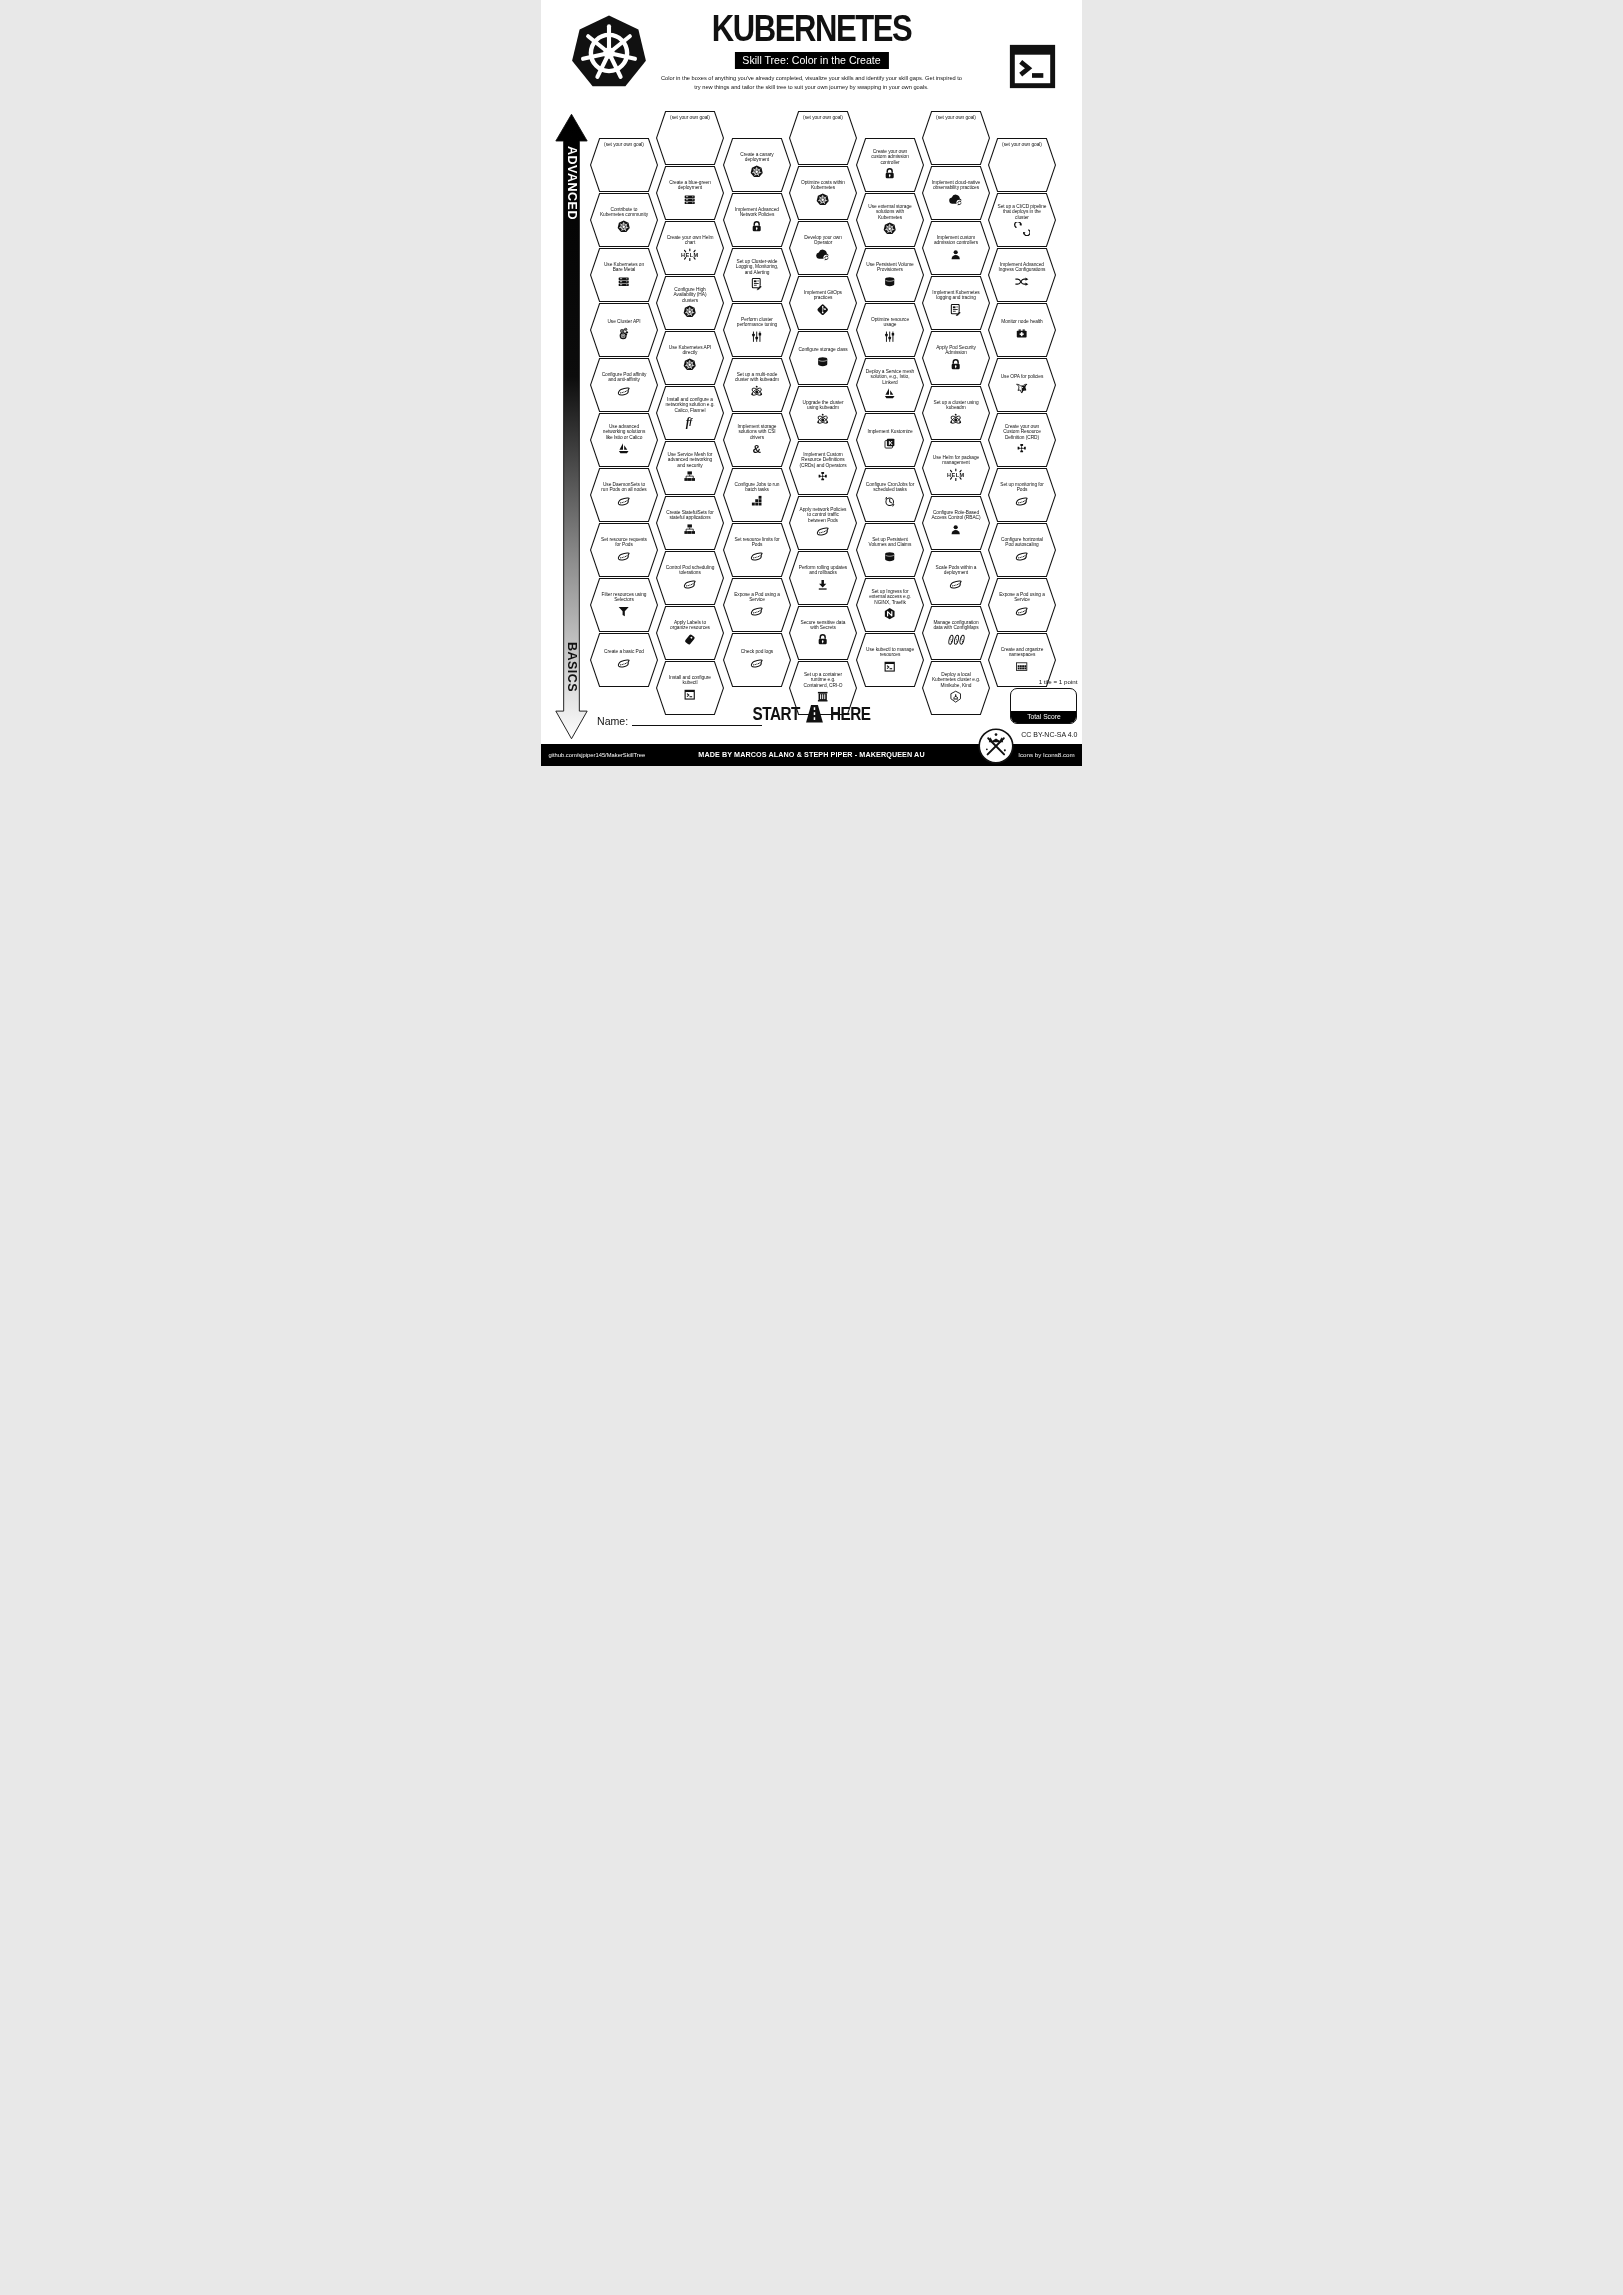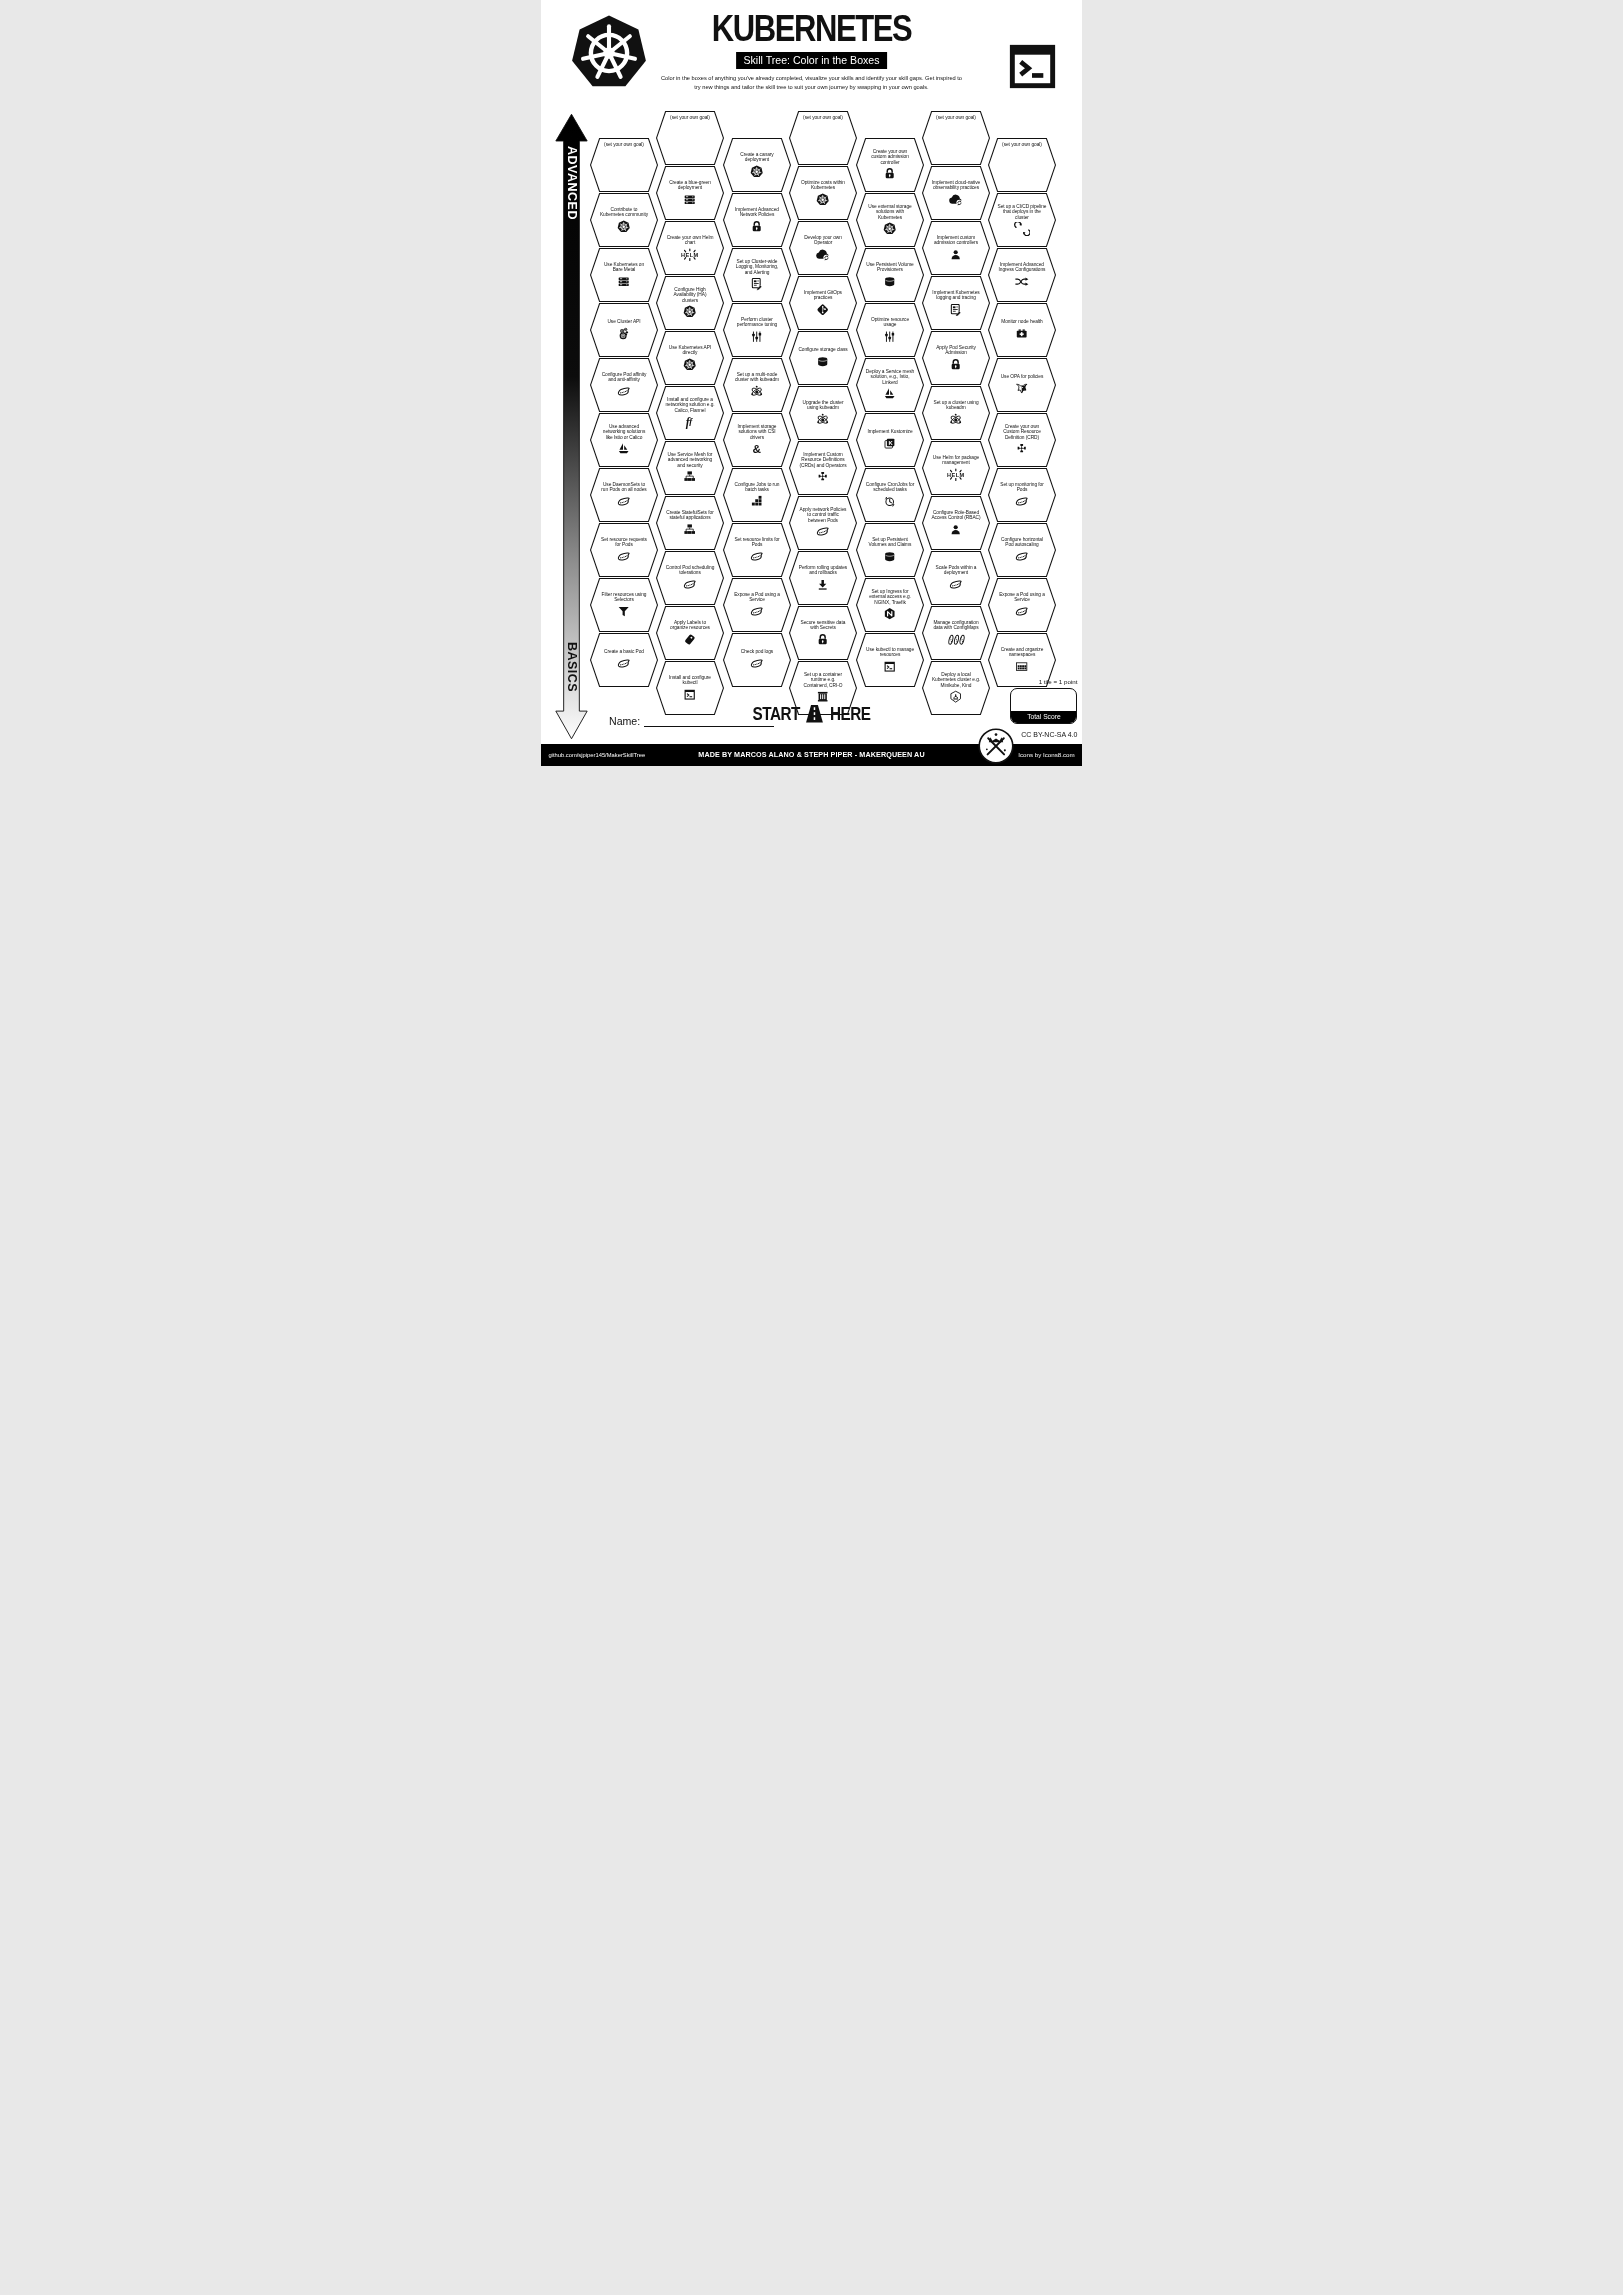--- a/index.html
+++ b/index.html
@@ -35,21 +35,21 @@
   .hex--goal .hex-inner{justify-content:flex-start;padding-top:3.2px;}
   .hex-label{font-size:4.8px;line-height:1.16;text-align:center;letter-spacing:-0.05px;}
   .hex-icon{height:14.3px;display:flex;align-items:center;justify-content:center;}
   .hex-icon svg{height:13.4px;width:auto;}
 
   
   .start-banner{position:absolute;left:50%;top:704px;transform:translateX(-50%);
         display:flex;align-items:center;gap:4.6px;}
   .start-word{font-size:15.3px;font-weight:bold;letter-spacing:-0.5px;transform:scaleY(1.15);}
   .road-icon svg{width:21px;height:19.4px;display:block;}
-  .name-row{position:absolute;left:56px;top:715px;display:flex;align-items:center;margin-left:12px;}
+  .name-row{position:absolute;left:56px;top:715px;display:flex;align-items:flex-start;}
   .name-label{font-size:10.6px;}
   .name-line{display:inline-block;width:130px;border-bottom:1.4px solid #111;height:11px;margin-left:4.2px;}
   .points-note{position:absolute;right:4.6px;top:678px;font-size:6.2px;}
   .score-box{position:absolute;right:4.6px;top:688px;width:67px;height:36px;border:1.4px solid #111;
         border-radius:7px;overflow:hidden;background:#fff;display:flex;flex-direction:column;}
   .score-space{flex:1;}
   .score-band{height:12.5px;background:#000;color:#fff;font-size:6.7px;display:flex;
         align-items:center;justify-content:center;}
   .license-row{position:absolute;right:4.6px;top:731px;font-size:7px;}
   .mq-logo{position:absolute;left:437px;top:728px;width:36px;height:36px;z-index:3;}
@@ -75,21 +75,21 @@
           <line x1="12" y1="12" x2="18.1" y2="7.1"></line>
           <line x1="12" y1="12" x2="19.6" y2="13.7"></line>
           <line x1="12" y1="12" x2="15.4" y2="19"></line>
           <line x1="12" y1="12" x2="8.6" y2="19"></line>
           <line x1="12" y1="12" x2="4.4" y2="13.7"></line>
           <line x1="12" y1="12" x2="5.9" y2="7.1"></line>
         </g>
         <circle cx="12" cy="12" r="1.7" fill="#fff"></circle>
       </svg></div>
   <div class="page-title">KUBERNETES</div>
-  <div class="subtitle-box">Skill Tree: Color in the Boxes</div>
+  <div class="subtitle-box">Skill Tree: Color in the Create</div>
   <div class="description">Color in the boxes of anything you've already completed, visualize your skills and identify your skill gaps.  Get inspired to try new things and tailor the skill tree to suit your own journey by swapping in your own goals.</div>
   <div class="term-logo"><svg viewBox="0 0 24 24">
         <rect x="2.8" y="3.2" width="18.4" height="17.6" fill="#111"></rect>
         <rect x="4.8" y="7.2" width="14.4" height="11.6" fill="#fff"></rect>
         <path d="M7.2 10.1l3.2 2.6-3.2 2.6" fill="none" stroke="#111" stroke-width="1.9"></path>
         <rect x="11.8" y="14.7" width="4.6" height="1.9" fill="#111"></rect>
       </svg></div>
 
   <svg class="axis-arrow" viewBox="0 0 76 1368">
     <defs>

